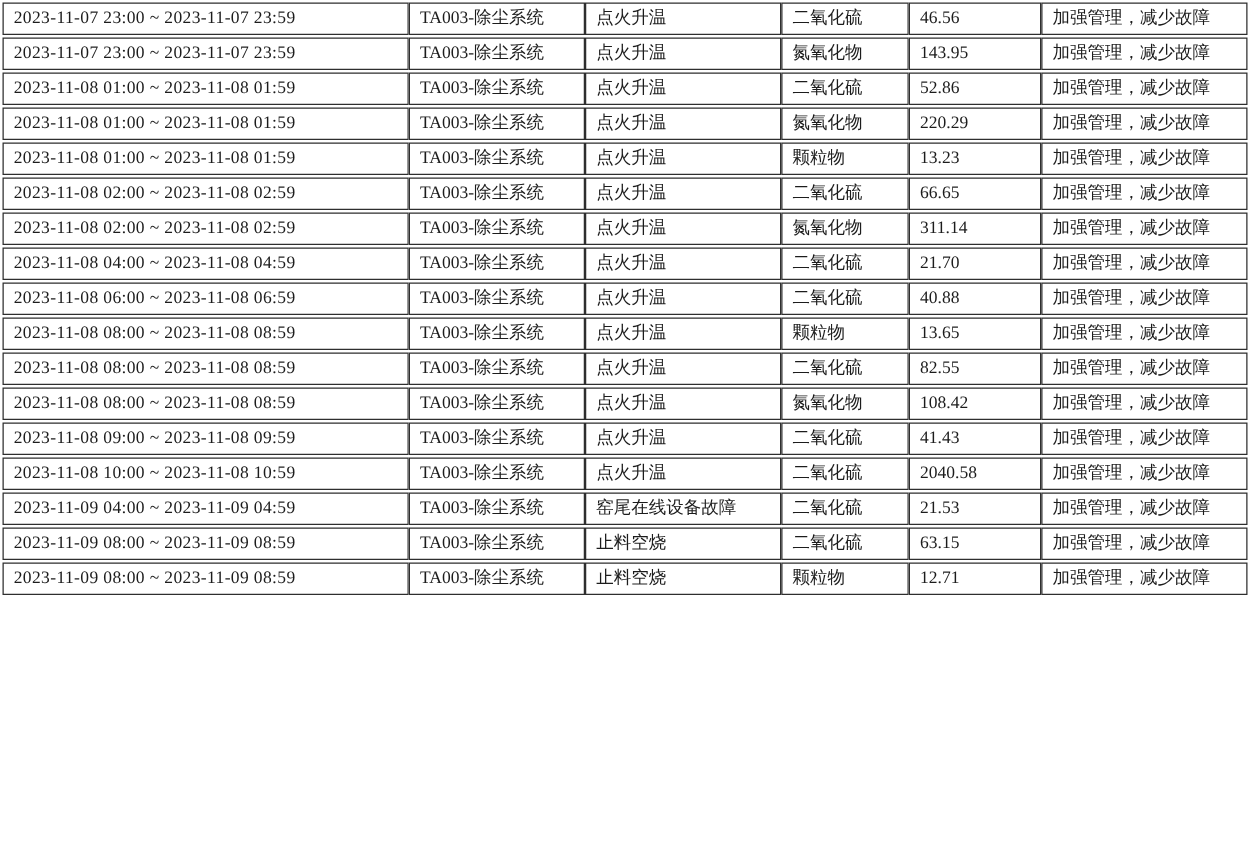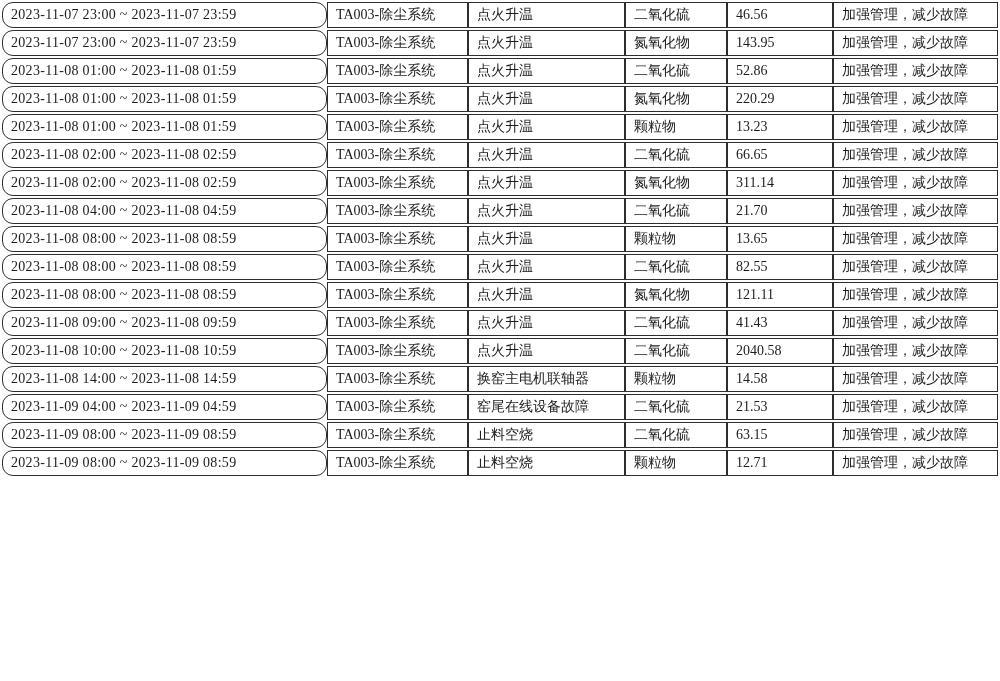--- a/index.html
+++ b/index.html
@@ -25,21 +25,21 @@
   table.report td {
     border: 1px solid #2e2e2e;
     height: 20px;
     line-height: 20px;
     padding: 2px 8px;
     vertical-align: middle;
     white-space: nowrap;
     overflow: hidden;
     background: #ffffff;
   }
-  td.c-time      { letter-spacing: 0.3px; border-radius: 11px; }
+  td.c-time      { letter-spacing: 0.3px; }
   td.c-value     { }
 </style>
 </head>
 <body>
 
 <table class="report">
   <colgroup>
     <col style="width:325px">
     <col style="width:141px">
     <col style="width:157px">
@@ -116,20 +116,28 @@
   <tr>
     <td class="c-time">2023-11-08 04:00 ~ 2023-11-08 04:59</td>
     <td class="c-system">TA003-除尘系统</td>
     <td class="c-reason">点火升温</td>
     <td class="c-pollutant">二氧化硫</td>
     <td class="c-value">21.70</td>
     <td class="c-advice">加强管理，减少故障</td>
   </tr>
 
 
+  <tr>
+    <td class="c-time">2023-11-08 06:00 ~ 2023-11-08 06:59</td>
+    <td class="c-system">TA003-除尘系统</td>
+    <td class="c-reason">点火升温</td>
+    <td class="c-pollutant">二氧化硫</td>
+    <td class="c-value">40.88</td>
+    <td class="c-advice">加强管理，减少故障</td>
+  </tr>
 
 
   <tr>
     <td class="c-time">2023-11-08 08:00 ~ 2023-11-08 08:59</td>
     <td class="c-system">TA003-除尘系统</td>
     <td class="c-reason">点火升温</td>
     <td class="c-pollutant">颗粒物</td>
     <td class="c-value">13.65</td>
     <td class="c-advice">加强管理，减少故障</td>
   </tr>
@@ -141,21 +149,21 @@
     <td class="c-pollutant">二氧化硫</td>
     <td class="c-value">82.55</td>
     <td class="c-advice">加强管理，减少故障</td>
   </tr>
 
   <tr>
     <td class="c-time">2023-11-08 08:00 ~ 2023-11-08 08:59</td>
     <td class="c-system">TA003-除尘系统</td>
     <td class="c-reason">点火升温</td>
     <td class="c-pollutant">氮氧化物</td>
-    <td class="c-value">121.11</td>
+    <td class="c-value">108.42</td>
     <td class="c-advice">加强管理，减少故障</td>
   </tr>
 
   <tr>
     <td class="c-time">2023-11-08 09:00 ~ 2023-11-08 09:59</td>
     <td class="c-system">TA003-除尘系统</td>
     <td class="c-reason">点火升温</td>
     <td class="c-pollutant">二氧化硫</td>
     <td class="c-value">41.43</td>
     <td class="c-advice">加强管理，减少故障</td>
@@ -163,28 +171,20 @@
 
   <tr>
     <td class="c-time">2023-11-08 10:00 ~ 2023-11-08 10:59</td>
     <td class="c-system">TA003-除尘系统</td>
     <td class="c-reason">点火升温</td>
     <td class="c-pollutant">二氧化硫</td>
     <td class="c-value">2040.58</td>
     <td class="c-advice">加强管理，减少故障</td>
   </tr>
 
-  <tr>
-    <td class="c-time">2023-11-08 14:00 ~ 2023-11-08 14:59</td>
-    <td class="c-system">TA003-除尘系统</td>
-    <td class="c-reason">换窑主电机联轴器</td>
-    <td class="c-pollutant">颗粒物</td>
-    <td class="c-value">14.58</td>
-    <td class="c-advice">加强管理，减少故障</td>
-  </tr>
 
   <tr>
     <td class="c-time">2023-11-09 04:00 ~ 2023-11-09 04:59</td>
     <td class="c-system">TA003-除尘系统</td>
     <td class="c-reason">窑尾在线设备故障</td>
     <td class="c-pollutant">二氧化硫</td>
     <td class="c-value">21.53</td>
     <td class="c-advice">加强管理，减少故障</td>
   </tr>
 

